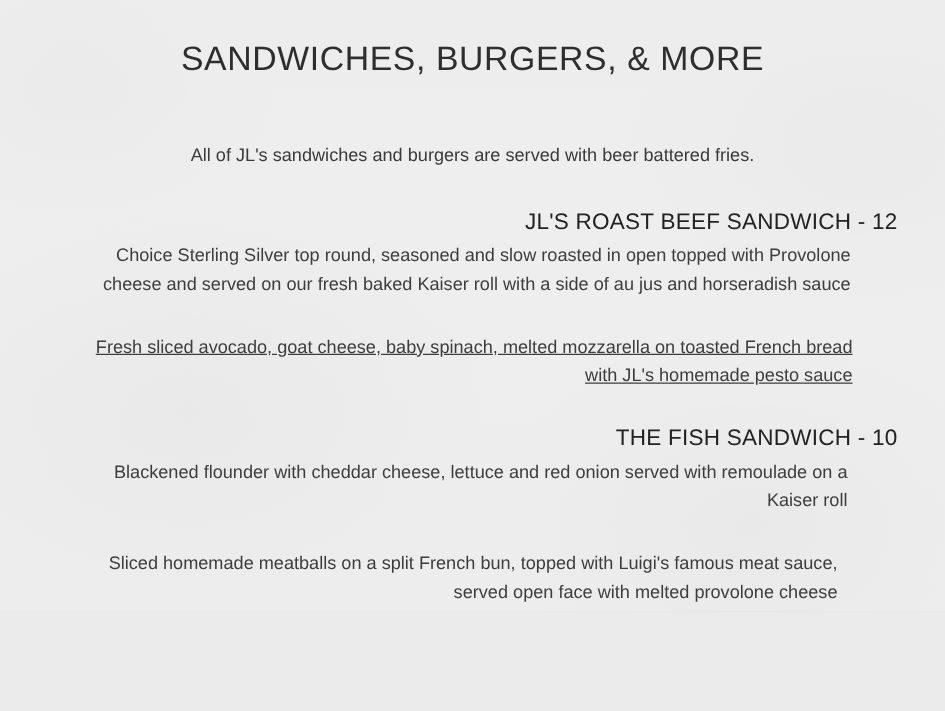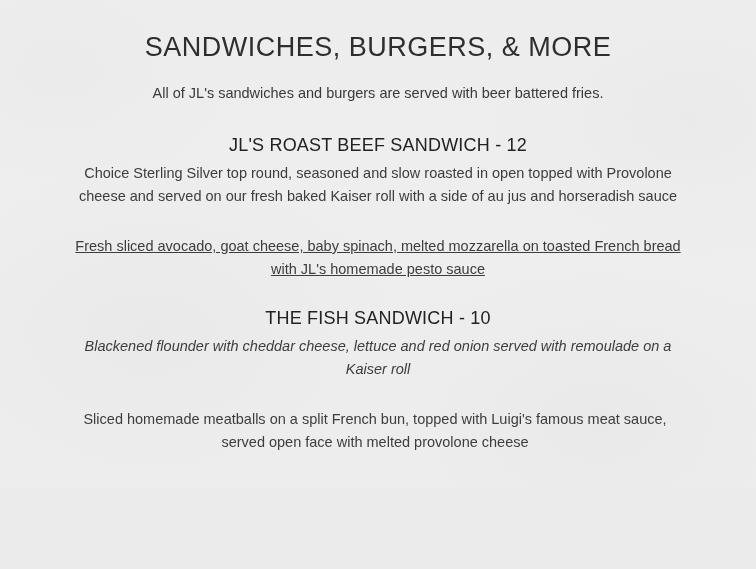--- a/index.html
+++ b/index.html
@@ -42,48 +42,49 @@
     font-size: 27px;
     letter-spacing: 0.5px;
     color: #2e2e2e;
     font-weight: 400;
     margin: 10px 0 0 0;
     text-transform: uppercase;
   }
   .menu-note {
     font-size: 14.5px;
     color: #3a3a3a;
-    margin-top: 20px;
+    margin-top: 52px;
     margin-bottom: 0;
     line-height: 1.5;
   }
   .items {
     margin-top: 30px;
   }
   .item {
     margin-bottom: 26px;
+    text-align: right;
   }
   .item-name {
     font-size: 18px;
     color: #222;
     font-weight: 400;
     letter-spacing: 0.2px;
     margin: 0 0 6px 0;
     text-transform: uppercase;
   }
   .item-desc {
     font-size: 14.5px;
     color: #3d3d3d;
     line-height: 1.62;
     margin: 0 auto;
     max-width: 610px;
   }
   .item:nth-child(1) .item-desc { max-width: 605px; }
   .item:nth-child(2) .item-desc { max-width: 608px; text-decoration: underline; }
-  .item:nth-child(3) .item-desc { max-width: 600px; font-style: italic; }
+  .item:nth-child(3) .item-desc { max-width: 600px; }
   .item:nth-child(4) .item-desc { max-width: 590px; margin-left: 42px; }
 </style>
 </head>
 <body>
 
 <div class="page">
   <div class="overlay"></div>
   <div class="content">
 
     <h1 class="menu-title">SANDWICHES, BURGERS, &amp; MORE</h1>

